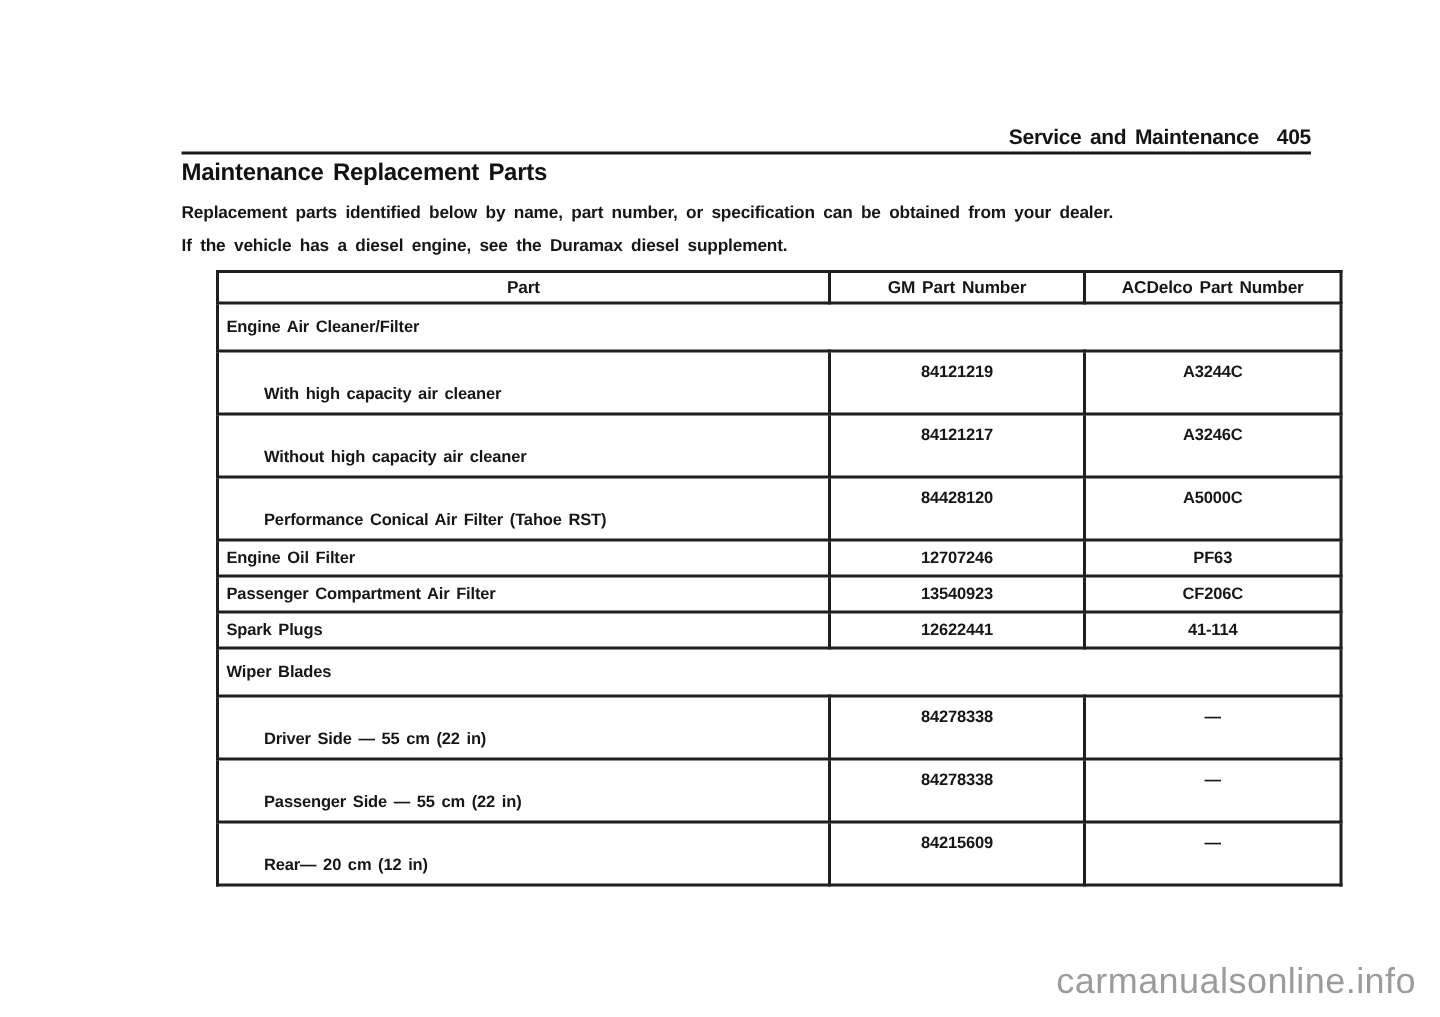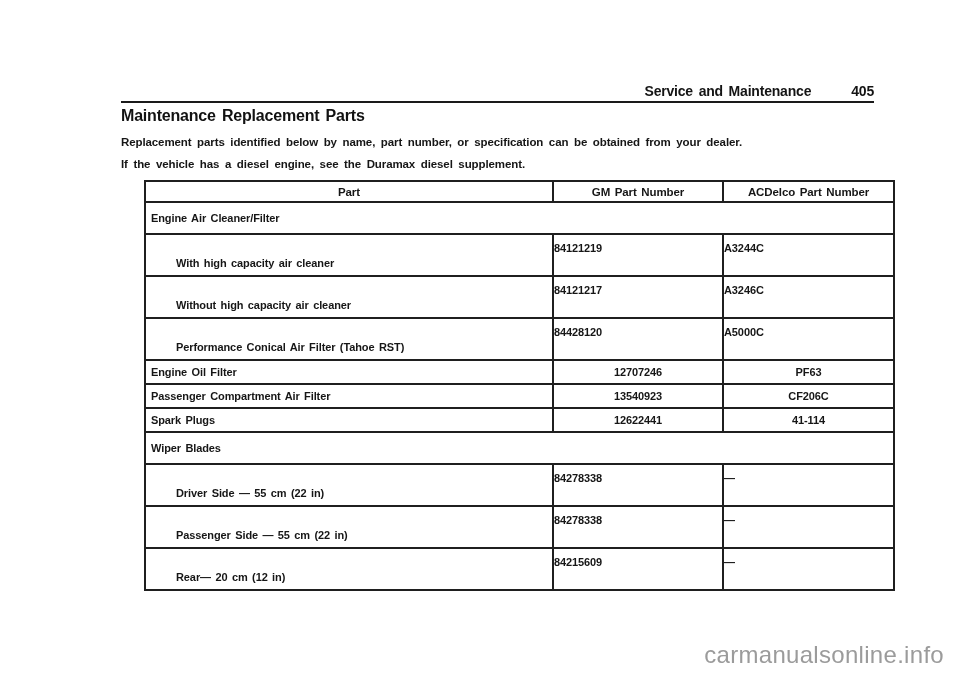--- a/index.html
+++ b/index.html
@@ -16,21 +16,21 @@
 
   
   .running-head {
     position: absolute;
     top: 83px;
     left: 121px;
     width: 753px;
     display: flex;
     justify-content: flex-end;
     align-items: baseline;
-    gap: 40px;
+    gap: 12px;
     font-size: 14px;
     font-weight: bold;
     letter-spacing: -0.2px;
     word-spacing: 2px;
     color: #141414;
   }
   .head-rule {
     position: absolute;
     top: 101px;
     left: 121px;
@@ -110,20 +110,21 @@
   }
   tr.row-detail td.part {
     height: 42px;
     padding-left: 30px;
     padding-bottom: 6px;
     text-align: left;
     vertical-align: bottom;
     border-radius: 12px;
   }
   tr.row-detail td.val {
+    text-align: center;
     vertical-align: top;
     padding-top: 7px;
   }
 
   
   .watermark {
     position: absolute;
     top: 641px;
     right: 16px;
     font-size: 24px;

